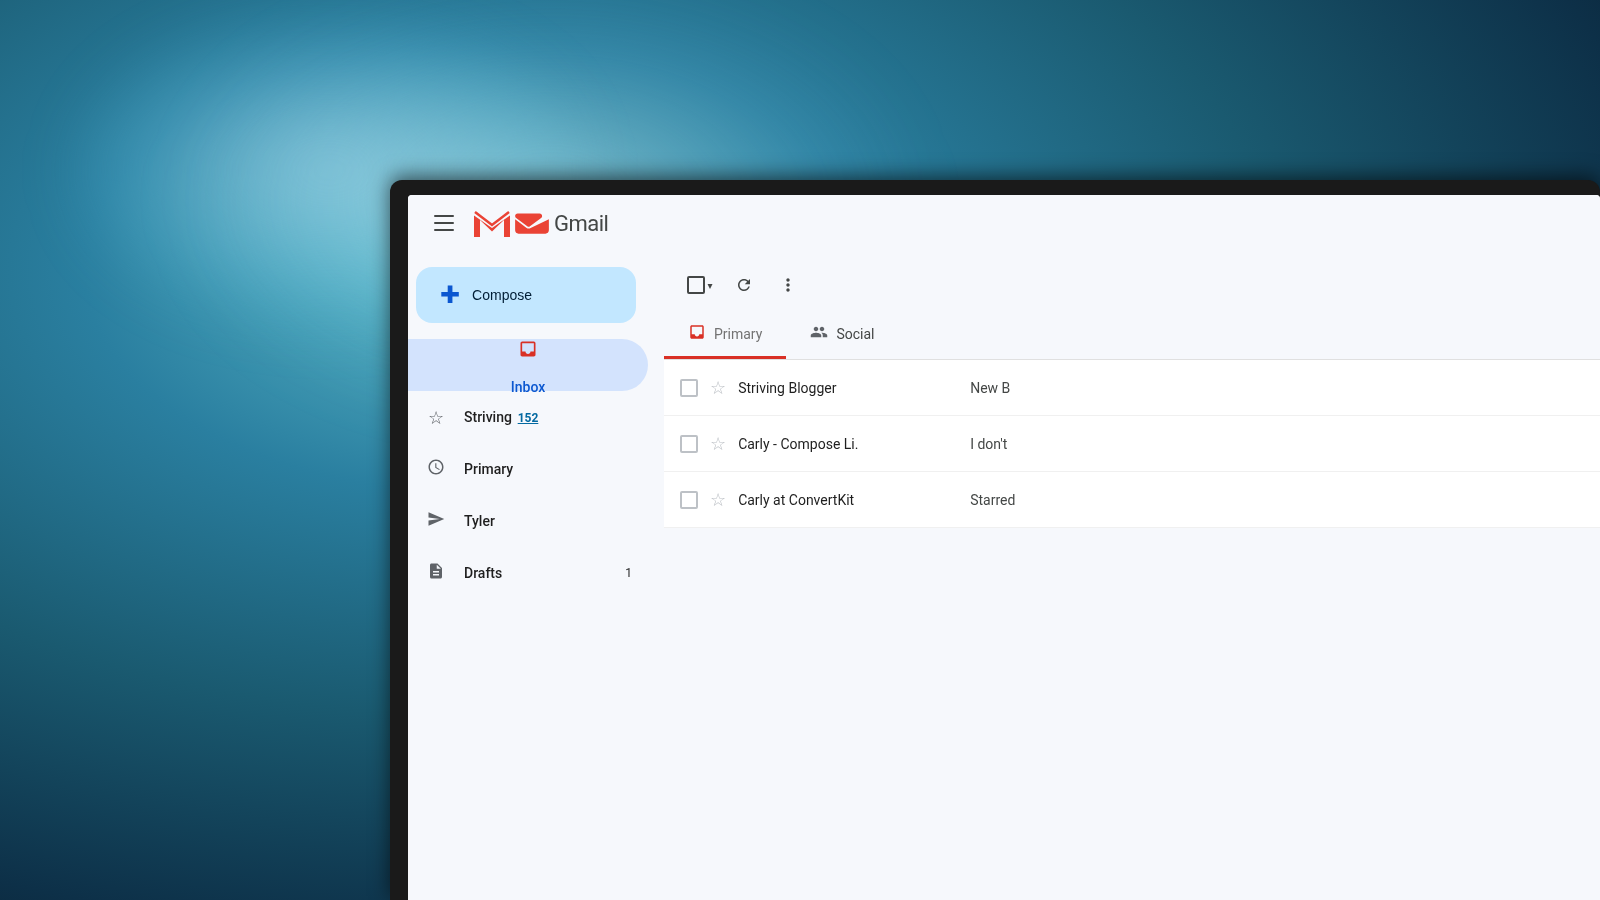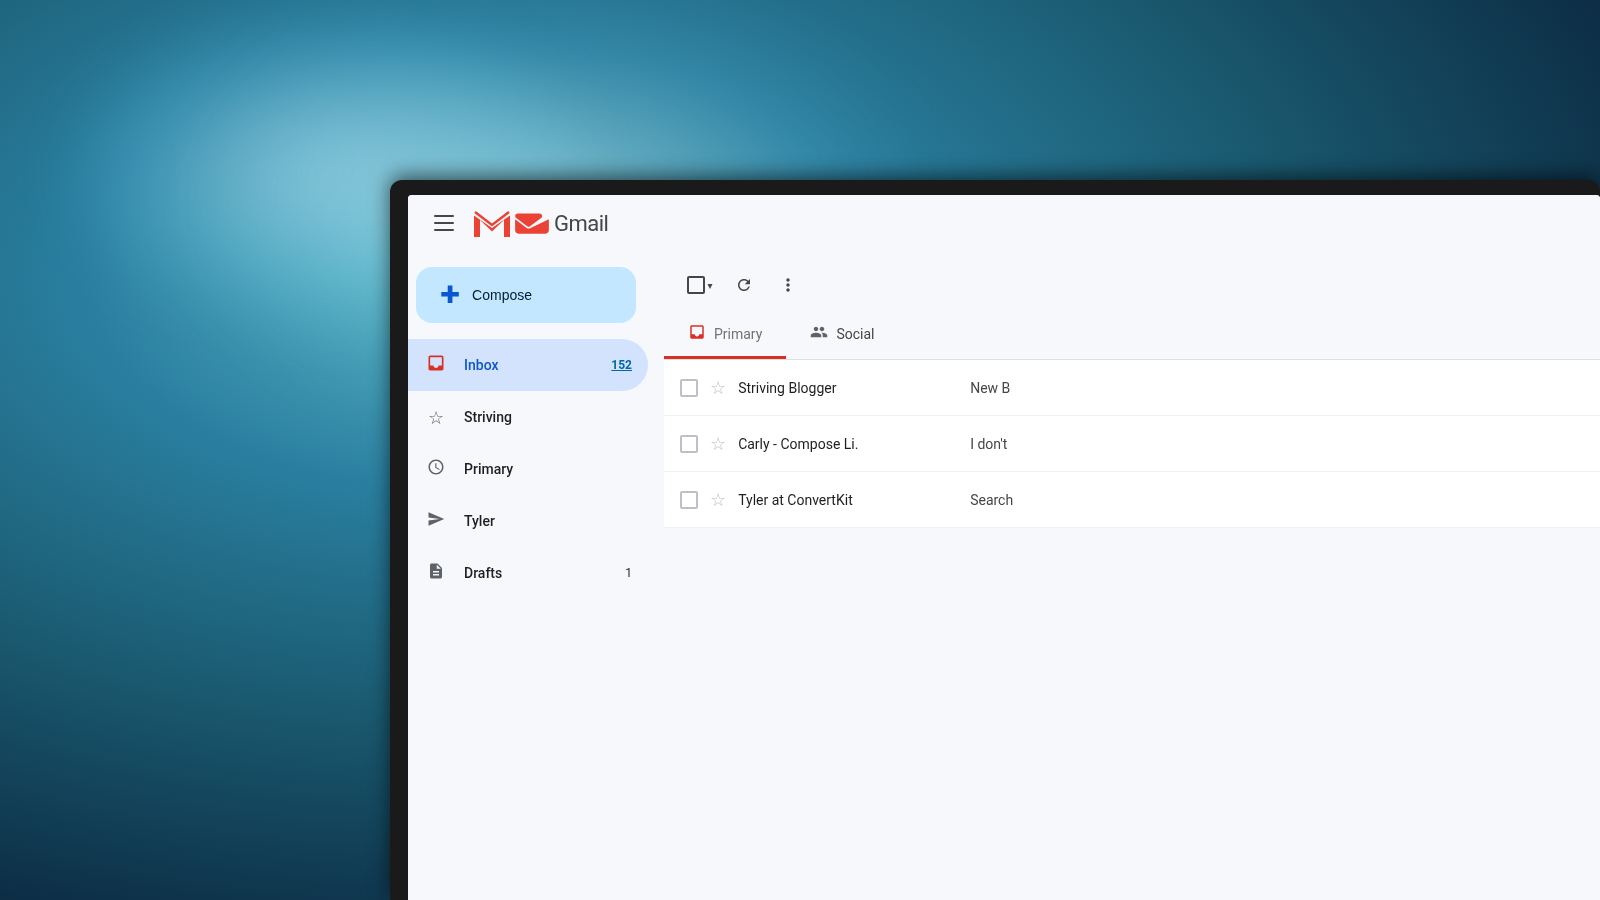--- a/index.html
+++ b/index.html
@@ -207,20 +207,21 @@
       padding: 0 16px;
       height: 52px;
       border-radius: 0 50px 50px 0;
       cursor: pointer;
       margin-right: 16px;
       position: relative;
     }
 
     .nav-item.active {
       background: #d3e3fd;
+      flex-direction: column;
     }
 
     .nav-icon {
       font-size: 18px;
       width: 24px;
       text-align: center;
       flex-shrink: 0;
     }
 
     .nav-label {
@@ -530,21 +531,21 @@
         <div class="email-row">
           <div class="email-checkbox"></div>
           <span class="email-star">☆</span>
           <span class="email-sender">Carly - Compose Li.</span>
           <span class="email-preview">I don't</span>
         </div>
 
         <div class="email-row">
           <div class="email-checkbox"></div>
           <span class="email-star">☆</span>
-          <span class="email-sender">Tyler at ConvertKit</span>
-          <span class="email-preview">Search</span>
+          <span class="email-sender">Carly at ConvertKit</span>
+          <span class="email-preview">Starred</span>
         </div>
 
       </div>
 
     </div>
   </div>
 </div>
 
 </body></html>

